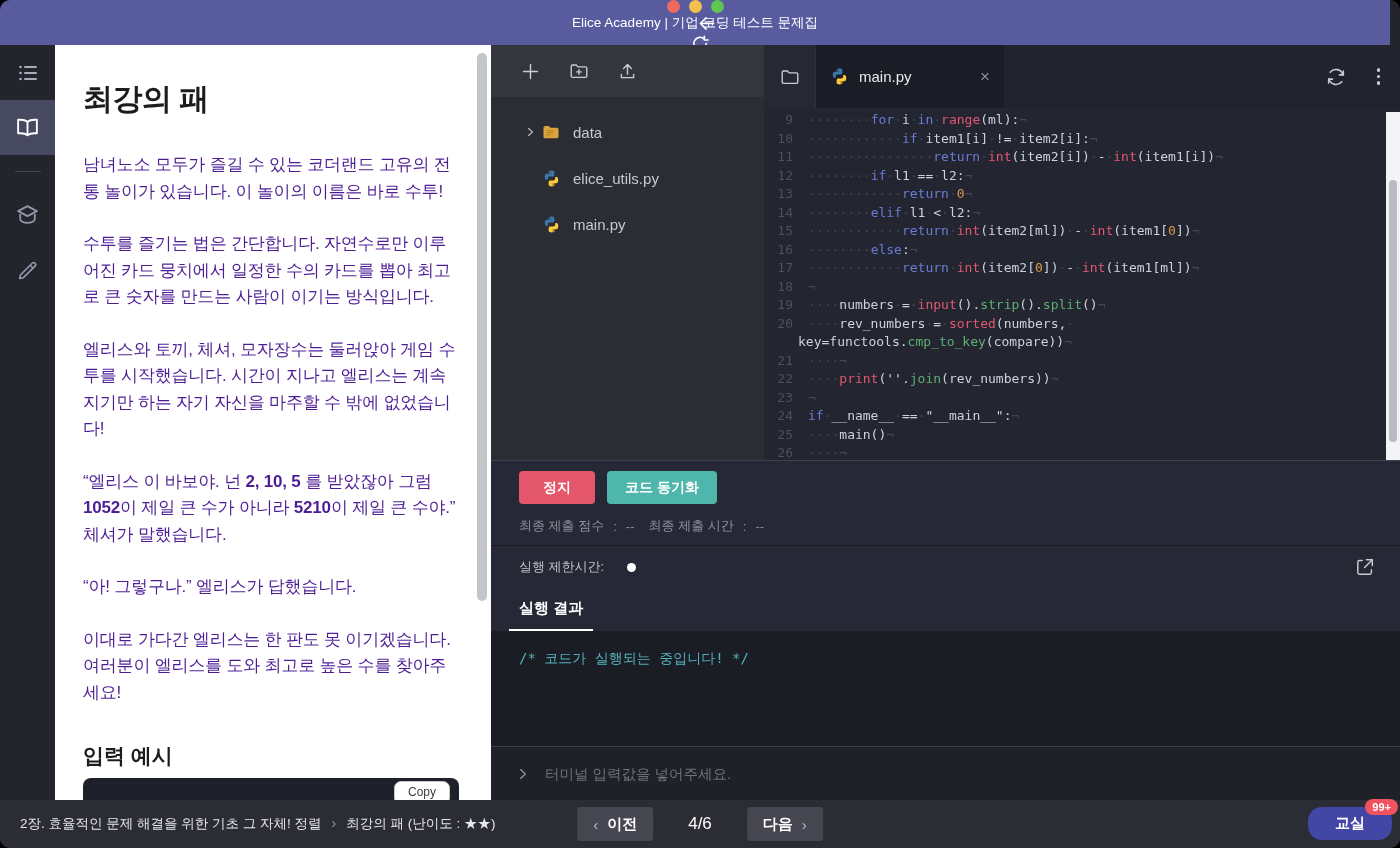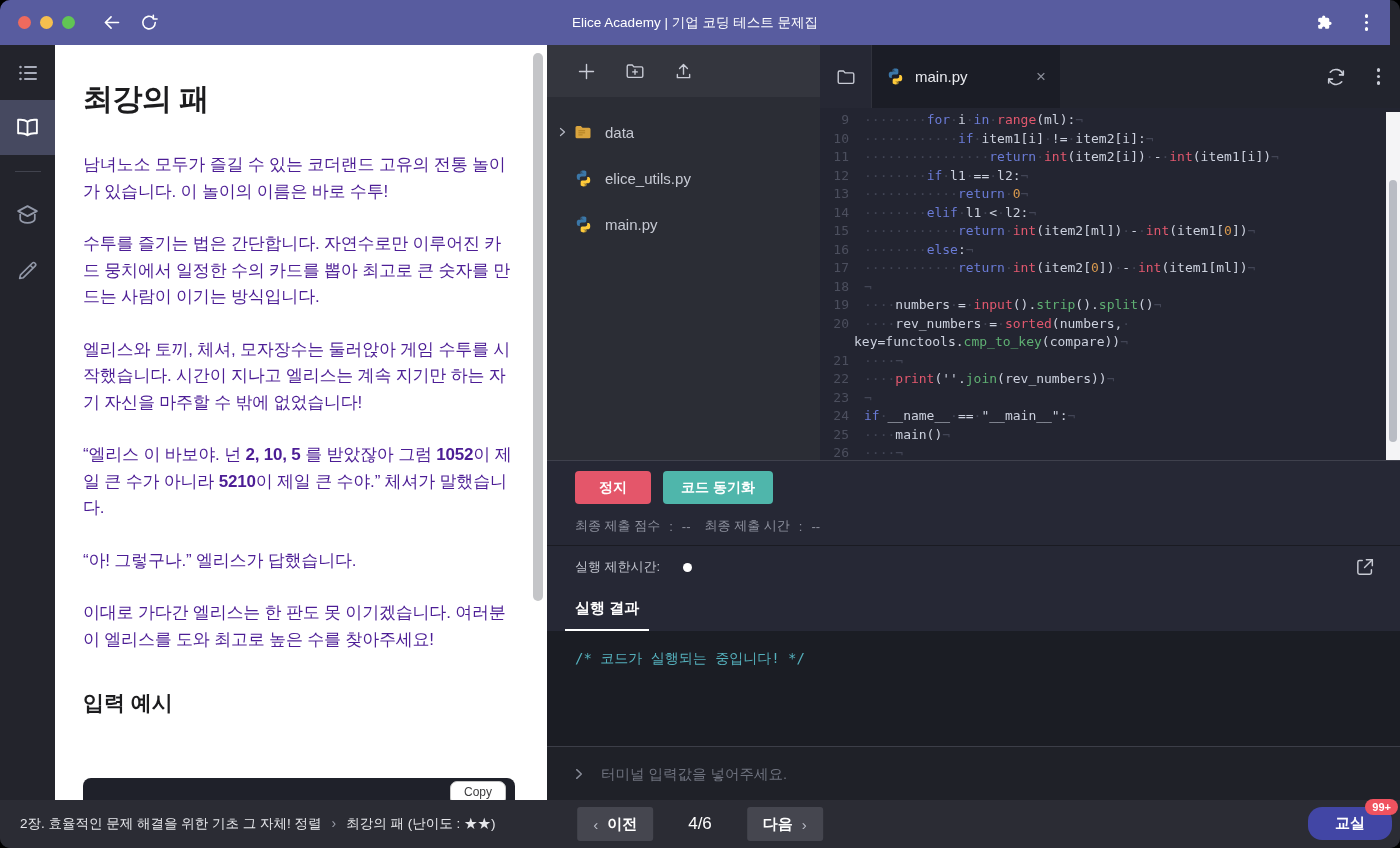--- a/index.html
+++ b/index.html
@@ -3,21 +3,21 @@
 <meta charset="utf-8">
 <style>
   * { box-sizing: border-box; margin: 0; padding: 0; }
   html,body { background:#000; }
   body { font-family:"Liberation Sans",sans-serif; }
   .window { position:relative; width:1400px; height:848px; margin:0 auto; border-radius:10px;
             overflow:hidden; background:#23242c; }
 
   
   .titlebar { position:absolute; top:0; left:0; right:10px; height:45px; background:#585c9f;
-              display:flex; align-items:center; padding:0 18px; }
+              display:flex; align-items:center; padding:0 18px;flex-direction:column; }
   .traffic { display:flex; gap:9px; align-items:center; }
   .light { width:13px; height:13px; border-radius:50%; }
   .light.red{ background:#ee6a5e; } .light.yellow{ background:#f5bf4f; } .light.green{ background:#61c554; }
   .tb-icon { display:flex; align-items:center; justify-content:center; width:28px; height:28px; cursor:pointer; }
   .tb-back{ margin-left:22px; } .tb-refresh{ margin-left:10px; }
   .tb-title { position:absolute; left:50%; top:0; height:45px; transform:translateX(-50%);
               display:flex; align-items:center; color:#fff; font-size:13.5px; white-space:nowrap; }
   .tb-right { margin-left:auto; display:flex; align-items:center; gap:22px; }
   .kebab { display:flex; flex-direction:column; gap:3px; align-items:center; cursor:pointer; padding:4px; }
   .kebab i { width:3.5px; height:3.5px; border-radius:50%; background:#fff; }
@@ -25,21 +25,21 @@
   
   .main { position:absolute; top:45px; left:0; right:0; bottom:48px; display:flex; }
 
   
   .rail { width:55px; background:#23242c; flex:none; display:flex; flex-direction:column; align-items:center; }
   .rail-item { width:55px; height:55px; display:flex; align-items:center; justify-content:center; cursor:pointer; }
   .rail-item.active { background:#464960; }
   .rail-divider { width:26px; border-top:1px solid #41434e; margin:16px 0; }
 
   
-  .doc { width:492px; flex:none; background:#fff; position:relative; overflow:hidden; }
+  .doc { width:436px; flex:none; background:#fff; position:relative; overflow:hidden; }
   .doc-inner { padding:34px 30px 0 28px; }
   .doc-title { font-size:30px; font-weight:700; color:#1c1c1e; letter-spacing:-0.5px; margin-bottom:32px; }
   .doc-para { font-size:17px; line-height:1.56; color:#4c1d95; margin-bottom:26px; letter-spacing:-0.2px; }
   .doc-para b { font-weight:700; }
   .doc-subtitle { font-size:21px; font-weight:700; color:#1c1c1e; margin-top:36px; margin-bottom:16px; }
   .code-stub { position:absolute; left:28px; right:32px; bottom:0; height:22px;
                background:#1f212a; border-radius:8px 8px 0 0;padding-left:38px; }
   .copy-btn { position:absolute; top:3px; right:9px; background:#fff; border:1px solid #c6c6c6;
               border-radius:7px; font-size:12px; line-height:1; padding:4px 13px 6px; color:#3c3c3e; cursor:pointer; }
   .doc-scrollbar { position:absolute; top:8px; right:4px; width:10px; height:548px;
@@ -48,21 +48,21 @@
   
   .right { flex:1; min-width:0; display:flex; flex-direction:column; background:#23242c; }
   .workspace { height:415px; flex:none; display:flex; min-width:0; }
 
   
   .filetree { width:273px; flex:none; background:#2b2d35; display:flex; flex-direction:column; }
   .ft-toolbar { height:52px; flex:none; background:#34363e; display:flex; align-items:center;
                 padding-left:29px; gap:27px; }
   .ft-tool { display:flex; align-items:center; justify-content:center; cursor:pointer; }
   .ft-list { padding-top:12px; }
-  .ft-row { height:46px; display:flex; align-items:center; padding-left:4px; cursor:pointer;
+  .ft-row { height:46px; display:flex; align-items:center; padding-left:28px; cursor:pointer;
             color:#c6c9d3; font-size:15px; }
   .ft-chev { width:22px; display:flex; align-items:center; justify-content:center; }
   .ft-ico { width:20px; display:flex; align-items:center; justify-content:center; }
   .ft-label { margin-left:12px; }
 
   
   .editor { flex:1; min-width:0; display:flex; flex-direction:column; background:#232531; }
   .tabbar { height:63px; flex:none; background:#22242d; display:flex; align-items:stretch; }
   .tab-folderbtn { width:52px; flex:none; background:#262834; border-right:1px solid #30323c;
                    display:flex; align-items:center; justify-content:center; cursor:pointer; }

